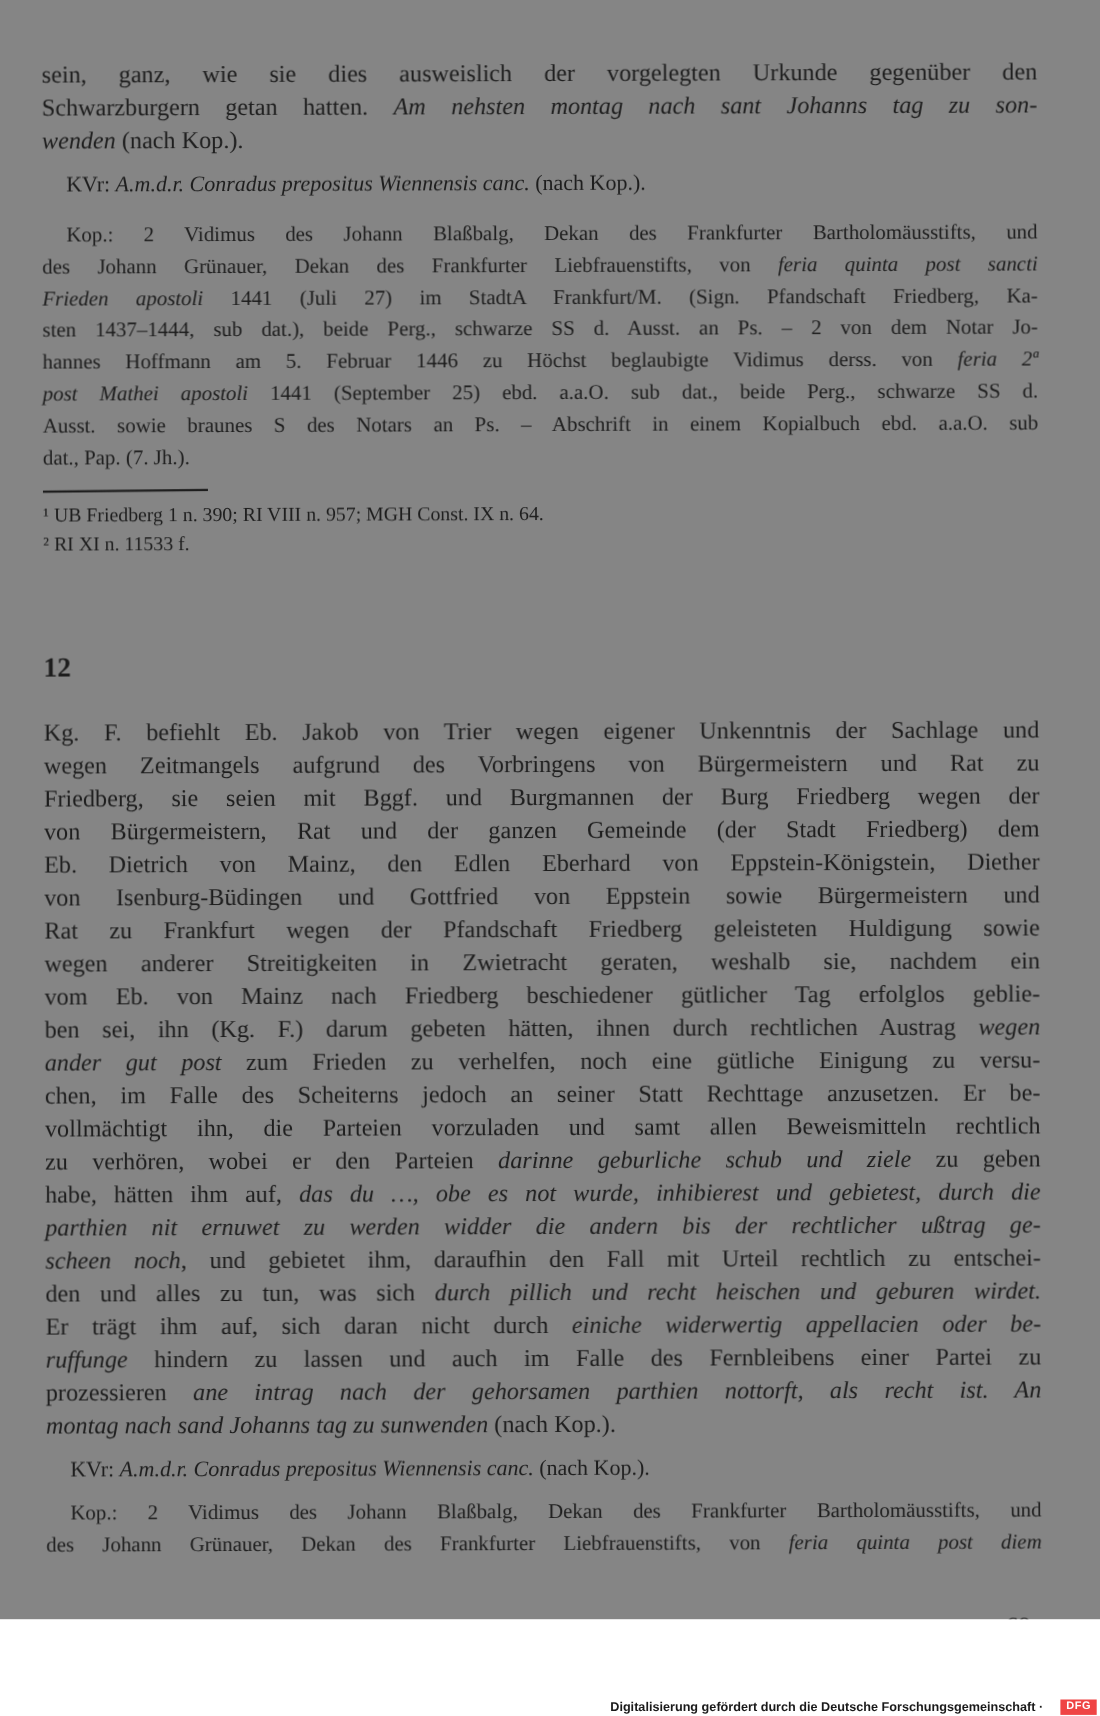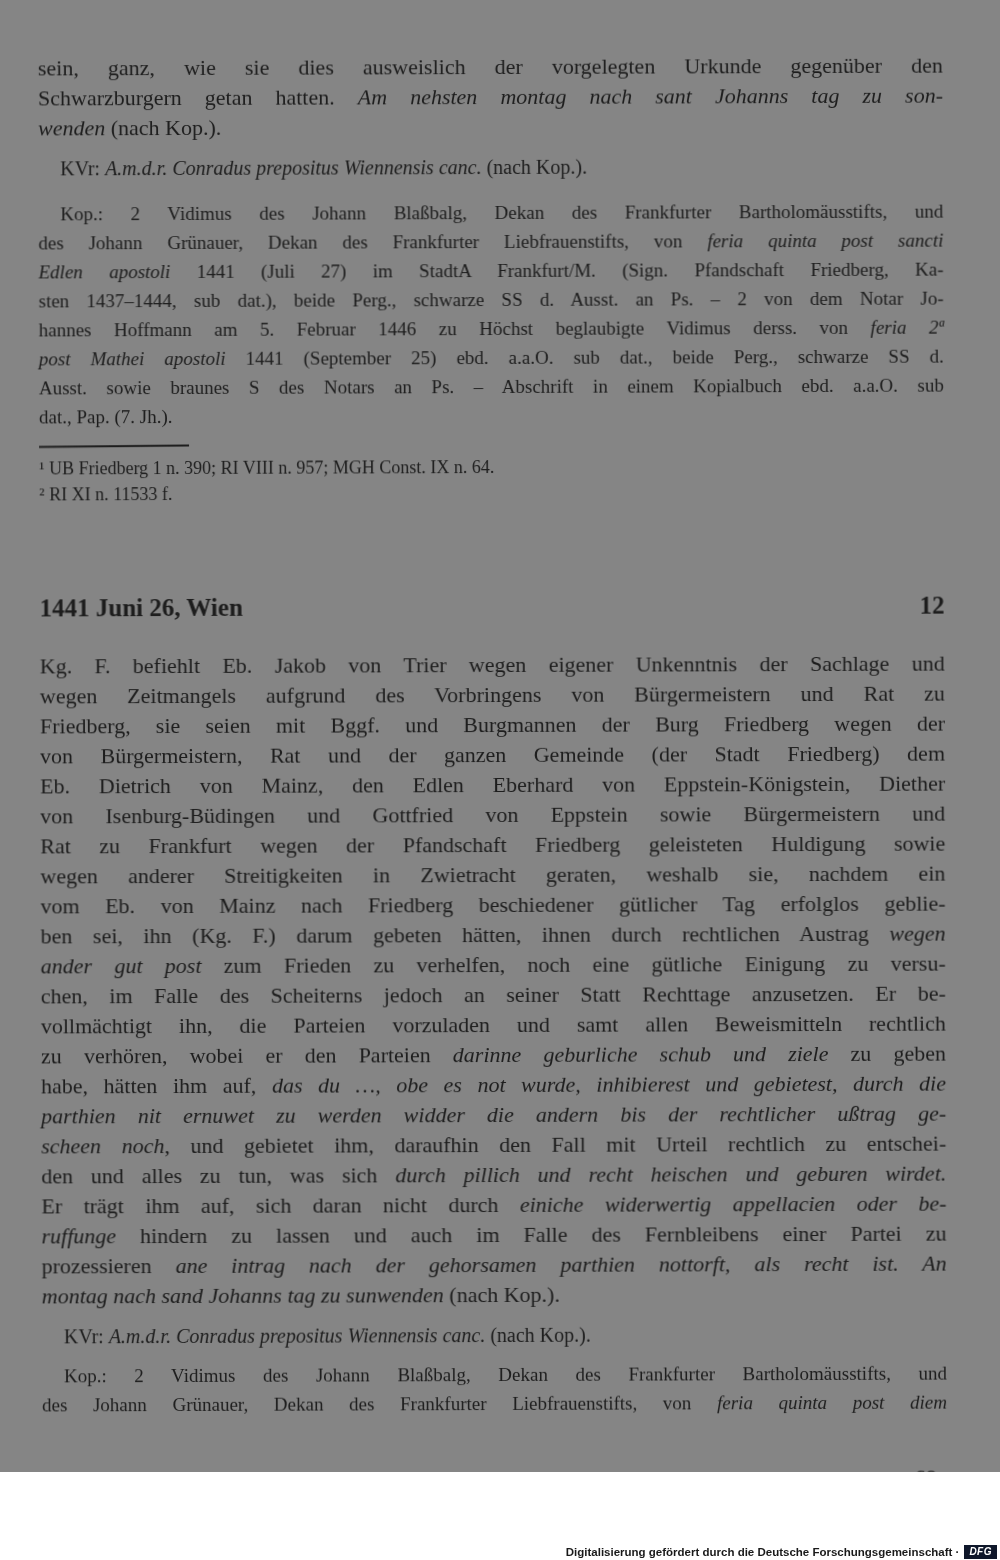--- a/index.html
+++ b/index.html
@@ -53,28 +53,28 @@
     margin-top: 48px;
     text-align: right; padding-right: 10px;
     font-size: 23px; line-height: 28px;
   }
 
   .footer-strip {
     position: absolute; left: 0; bottom: 0;
     width: 1000px; height: 17px;
     background: #ffffff;
     display: flex; justify-content: flex-end; align-items: center;
-    gap: 5px; padding-right: 3px; box-sizing: border-box;
+    gap: 16px; padding-right: 3px; box-sizing: border-box;
     font-family: "Liberation Sans", sans-serif;
     font-size: 11.5px; font-weight: bold; color: #1a1a1a;
   }
   .dfg-logo {
     display: inline-block;
-    background: #0f172a; color: #ffffff;
-    font-size: 10px; font-weight: bold; font-style: italic;
+    background: #ef4444; color: #ffffff;
+    font-size: 10px; font-weight: bold; 
     padding: 1px 5px 2px 5px; line-height: 11px;
     letter-spacing: 0.5px;
   }
 </style>
 </head>
 <body>
 
 <div class="page">
   <div class="content">
 
@@ -84,41 +84,40 @@
         <div class="line"><span class="it">wenden</span><span> (nach Kop.).</span></div>
       </div>
 
     <div class="para kvr">
         <div class="line ind"><span>KVr: </span><span class="it">A.m.d.r. Conradus prepositus Wiennensis canc.</span><span> (nach Kop.).</span></div>
       </div>
 
     <div class="para kop">
         <div class="line jl ind"><span>Kop.: 2 Vidimus des Johann Blaßbalg, Dekan des Frankfurter Bartholomäusstifts, und</span></div>
         <div class="line jl"><span>des Johann Grünauer, Dekan des Frankfurter Liebfrauenstifts, von </span><span class="it">feria quinta post sancti</span></div>
-        <div class="line jl"><span class="it">Edlen apostoli</span><span> 1441 (Juli 27) im StadtA Frankfurt/M. (Sign. Pfandschaft Friedberg, Ka-</span></div>
+        <div class="line jl"><span class="it">Frieden apostoli</span><span> 1441 (Juli 27) im StadtA Frankfurt/M. (Sign. Pfandschaft Friedberg, Ka-</span></div>
         <div class="line jl"><span>sten 1437–1444, sub dat.), beide Perg., schwarze SS d. Ausst. an Ps. – 2 von dem Notar Jo-</span></div>
         <div class="line jl"><span>hannes Hoffmann am 5. Februar 1446 zu Höchst beglaubigte Vidimus derss. von </span><span class="it">feria 2ª</span></div>
         <div class="line jl"><span class="it">post Mathei apostoli</span><span> 1441 (September 25) ebd. a.a.O. sub dat., beide Perg., schwarze SS d.</span></div>
         <div class="line jl"><span>Ausst. sowie braunes S des Notars an Ps. – Abschrift in einem Kopialbuch ebd. a.a.O. sub</span></div>
         <div class="line"><span>dat., Pap. (7. Jh.).</span></div>
       </div>
 
     <div class="fnsep"></div>
 
     <div class="footnotes">
       <div class="para footnote">
           <div class="line"><span>¹ UB Friedberg 1 n. 390; RI VIII n. 957; MGH Const. IX n. 64.</span></div>
         </div>
       <div class="para footnote">
           <div class="line"><span>² RI XI n. 11533 f.</span></div>
         </div>
     </div>
 
     <div class="heading-row">
-      <span>1441 Juni 26, Wien</span>
       <span>12</span>
     </div>
 
     <div class="para body regest">
         <div class="line jl"><span>Kg. F. befiehlt Eb. Jakob von Trier wegen eigener Unkenntnis der Sachlage und</span></div>
         <div class="line jl"><span>wegen Zeitmangels aufgrund des Vorbringens von Bürgermeistern und Rat zu</span></div>
         <div class="line jl"><span>Friedberg, sie seien mit Bggf. und Burgmannen der Burg Friedberg wegen der</span></div>
         <div class="line jl"><span>von Bürgermeistern, Rat und der ganzen Gemeinde (der Stadt Friedberg) dem</span></div>
         <div class="line jl"><span>Eb. Dietrich von Mainz, den Edlen Eberhard von Eppstein-Königstein, Diether</span></div>
         <div class="line jl"><span>von Isenburg-Büdingen und Gottfried von Eppstein sowie Bürgermeistern und</span></div>

